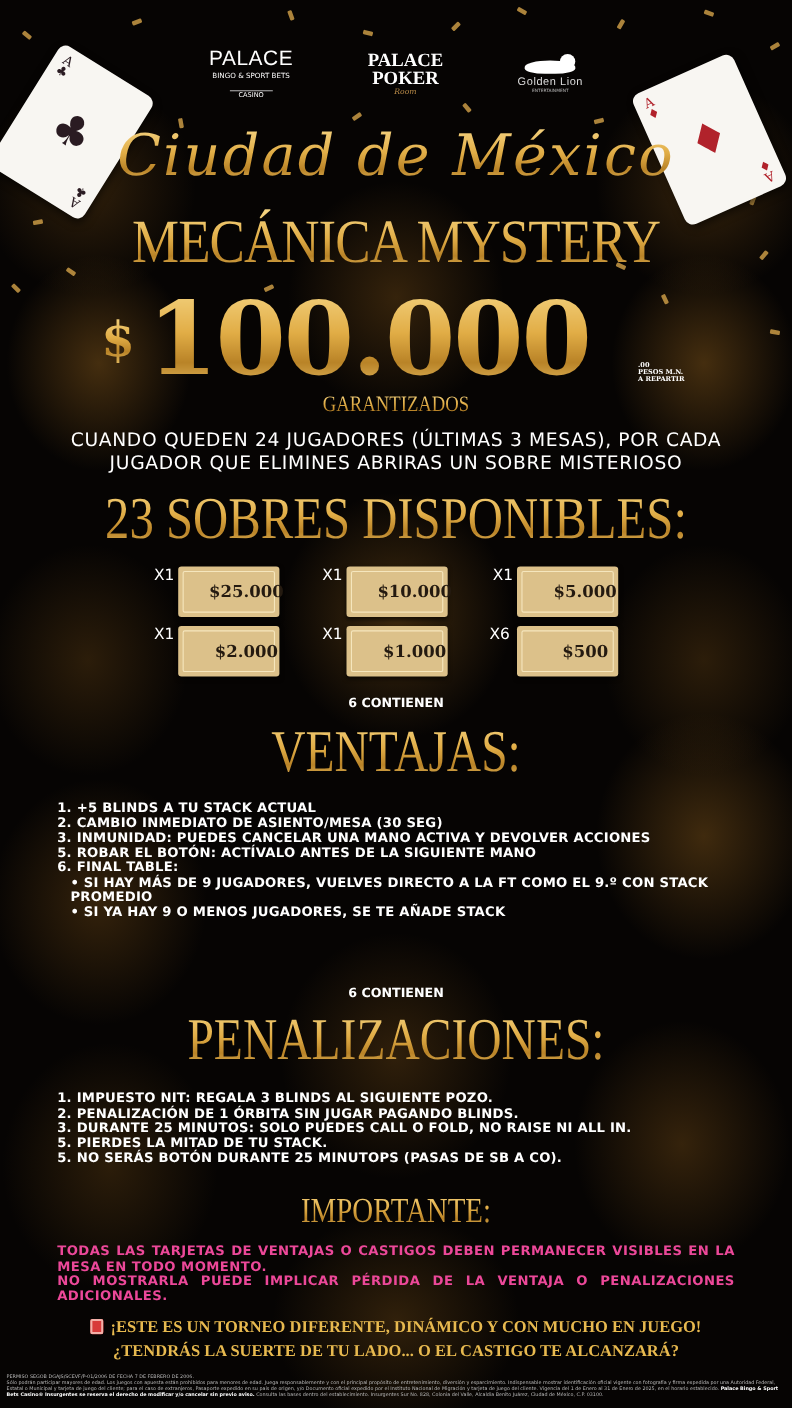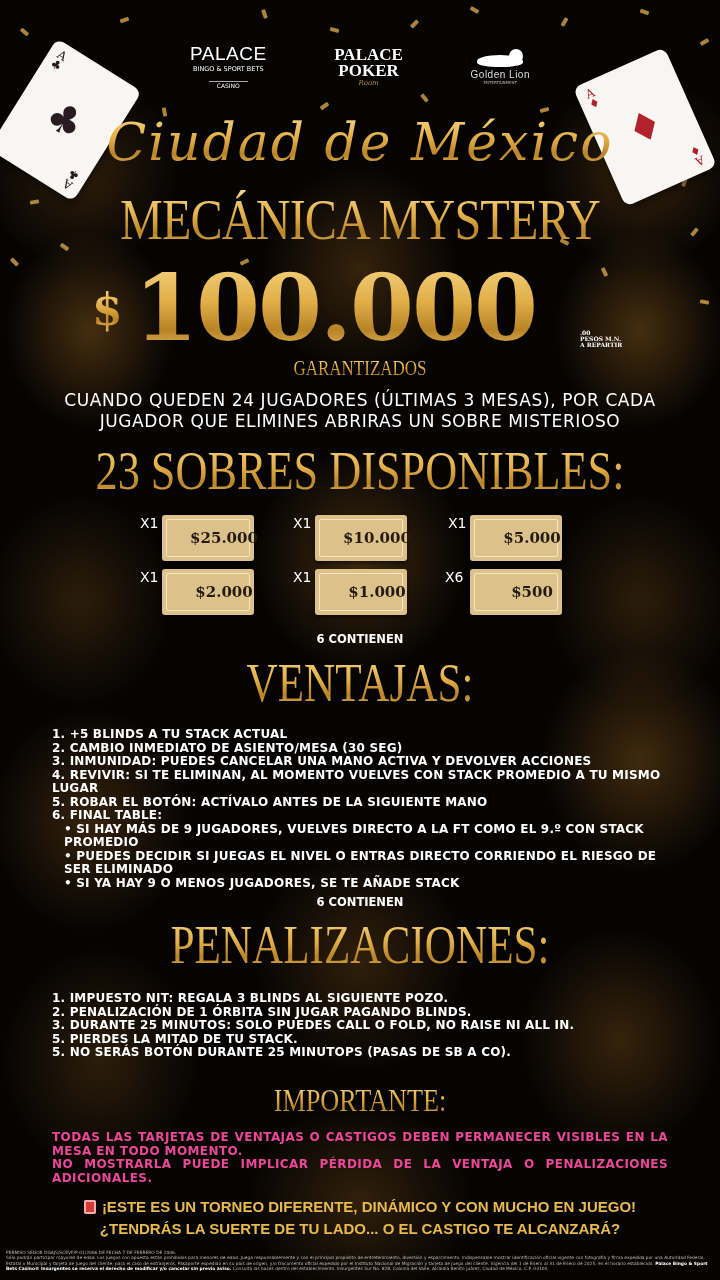--- a/index.html
+++ b/index.html
@@ -75,21 +75,21 @@
   .small-label { position: absolute; left: 0; width: 720px; text-align: center; font-family: "DejaVu Sans", sans-serif; font-weight: bold; font-size: 11.5px; color: #fff; }
 
   .section-title { position: absolute; left: 0; width: 720px; text-align: center; font-family: "Liberation Serif", serif; font-size: 54px; transform: scaleX(0.8); }
 
   .list { position: absolute; left: 52px; width: 620px; font-family: "DejaVu Sans", sans-serif; font-weight: bold; font-size: 12px; line-height: 13.5px; color: #fff; letter-spacing: .2px; }
   .list .sub { padding-left: 12px; }
 
   .important-title { position: absolute; top: 1082px; left: 0; width: 720px; text-align: center; font-family: "Liberation Serif", serif; font-size: 32px; transform: scaleX(0.82); }
   .important-body { position: absolute; top: 1131px; left: 52px; width: 616px; font-family: "DejaVu Sans", sans-serif; font-weight: bold; font-size: 12px; line-height: 13.5px; color: #ec4899; text-align: justify; letter-spacing: .4px; }
 
-  .cta { position: absolute; top: 1196px; left: 0; width: 720px; text-align: center; font-family: Liberation Sans, sans-serif; font-weight: bold; font-size: 15px; line-height: 22px; color: #e7b94f; }
+  .cta { position: absolute; top: 1196px; left: 0; width: 720px; text-align: center; font-family: Liberation Serif, serif; font-weight: bold; font-size: 15px; line-height: 22px; color: #e7b94f; }
   .cta .slot-icon { display: inline-block; width: 12px; height: 14px; background: #d83a3a; border-radius: 2px; vertical-align: -2px; margin-right: 6px; box-shadow: inset 0 0 0 2px #f3b0a8; }
 
   .legal { position: absolute; top: 1250px; left: 6px; width: 708px; font-family: "DejaVu Sans", sans-serif; font-size: 4.4px; line-height: 5.4px; color: #bbb; }
   .legal b { color: #fff; }
 </style>
 </head>
 <body>
 
 <div class="bg"></div>
 
@@ -215,25 +215,23 @@
       </div>
   </div>
 </div>
 <div class="small-label" style="top:632px">6 CONTIENEN</div>
 
 <div class="section-title gold-text" style="top:652px">VENTAJAS:</div>
 <div class="list" style="top:728px">
   <div>1. +5 BLINDS A TU STACK ACTUAL</div>
   <div>2. CAMBIO INMEDIATO DE ASIENTO/MESA (30 SEG)</div>
   <div>3. INMUNIDAD: PUEDES CANCELAR UNA MANO ACTIVA Y DEVOLVER ACCIONES</div>
-  <div>4. REVIVIR: SI TE ELIMINAN, AL MOMENTO VUELVES CON STACK PROMEDIO A TU MISMO LUGAR</div>
   <div>5. ROBAR EL BOTÓN: ACTÍVALO ANTES DE LA SIGUIENTE MANO</div>
   <div>6. FINAL TABLE:</div>
   <div class="sub">• SI HAY MÁS DE 9 JUGADORES, VUELVES DIRECTO A LA FT COMO EL 9.º CON STACK PROMEDIO</div>
-  <div class="sub">• PUEDES DECIDIR SI JUEGAS EL NIVEL O ENTRAS DIRECTO CORRIENDO EL RIESGO DE SER ELIMINADO</div>
   <div class="sub">• SI YA HAY 9 O MENOS JUGADORES, SE TE AÑADE STACK</div>
 </div>
 <div class="small-label" style="top:895px">6 CONTIENEN</div>
 
 <div class="section-title gold-text" style="top:914px">PENALIZACIONES:</div>
 <div class="list" style="top:992px">
   <div>1. IMPUESTO NIT: REGALA 3 BLINDS AL SIGUIENTE POZO.</div>
   <div>2. PENALIZACIÓN DE 1 ÓRBITA SIN JUGAR PAGANDO BLINDS.</div>
   <div>3. DURANTE 25 MINUTOS: SOLO PUEDES CALL O FOLD, NO RAISE NI ALL IN.</div>
   <div>5. PIERDES LA MITAD DE TU STACK.</div>

